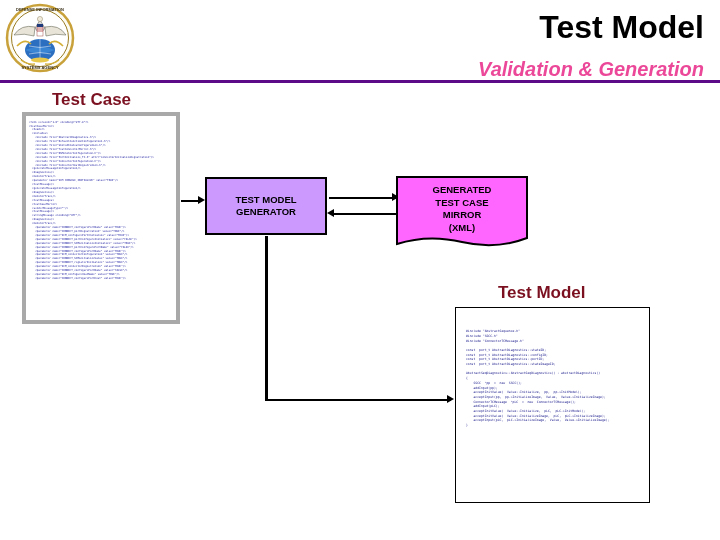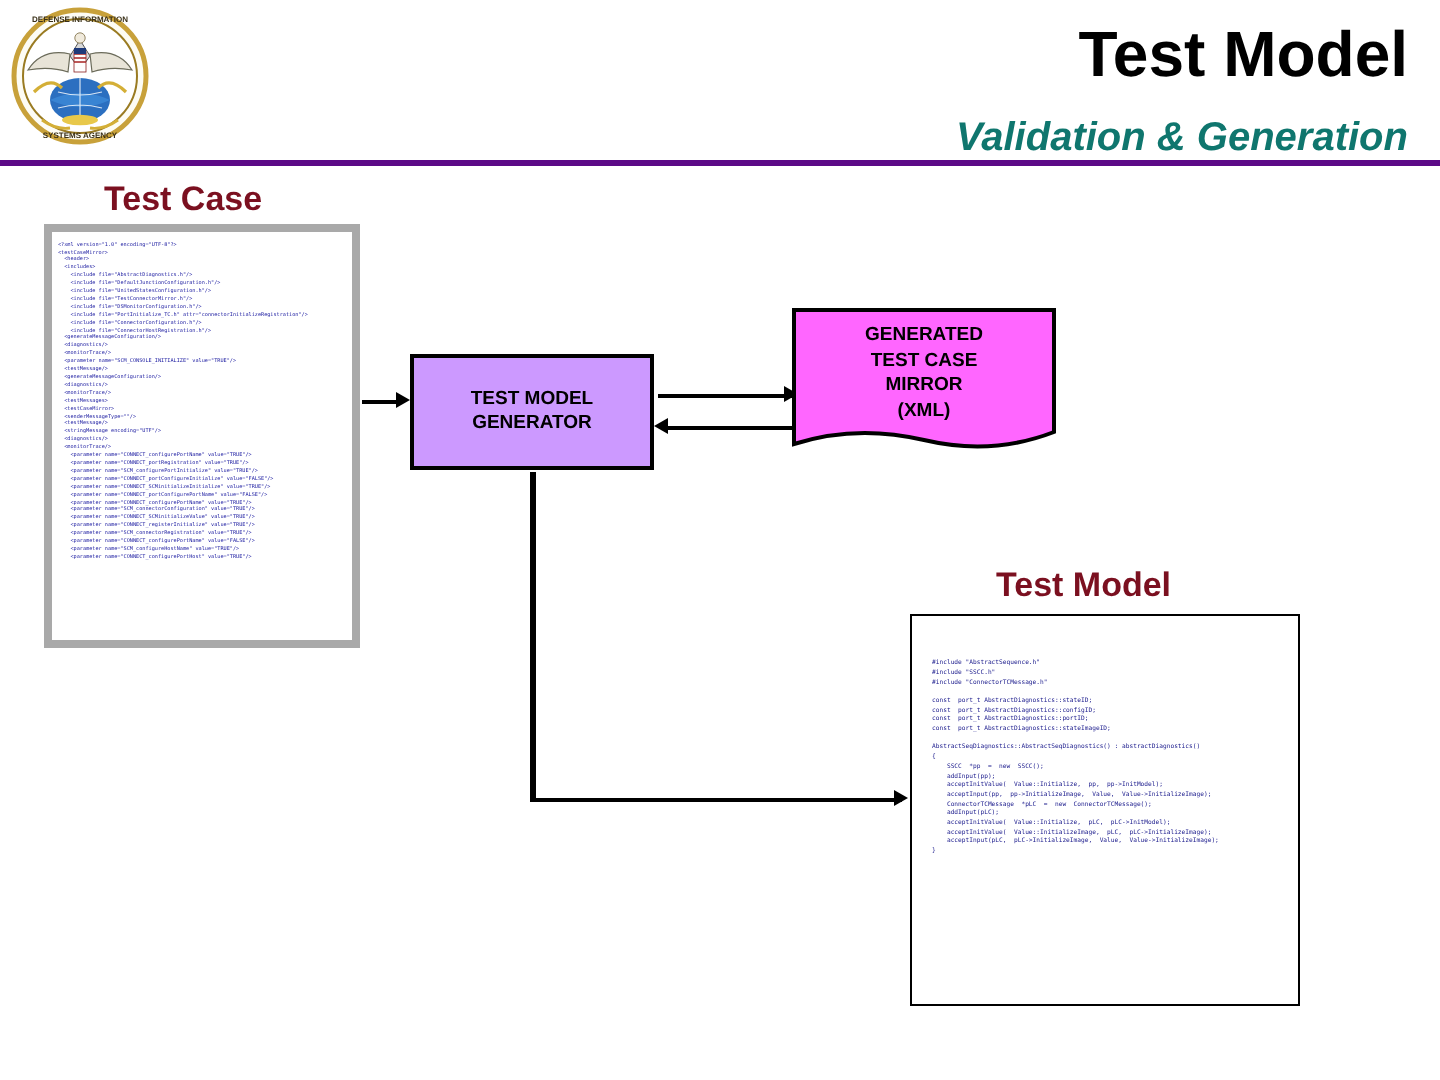--- a/index.html
+++ b/index.html
@@ -14,21 +14,21 @@
   #logo{position:absolute;left:5px;top:2px;width:70px;height:72px;}
   #divider{position:absolute;left:0;top:80px;width:720px;height:3px;background:#5c0a87;}
 
   #title-main{
     position:absolute;right:16px;top:8px;
     font-size:32px;font-weight:bold;color:#000000;
     letter-spacing:0px;line-height:38px;white-space:nowrap;
   }
   #title-sub{
     position:absolute;right:16px;top:58px;
-    font-size:20px;font-weight:bold;font-style:italic;color:#0f766e;
+    font-size:20px;font-weight:bold;font-style:italic;color:#ec4899;
     line-height:22px;white-space:nowrap;
   }
 
   
   .section-label{
     position:absolute;font-size:17px;font-weight:bold;color:#7b1020;
     white-space:nowrap;
   }
   #label-testcase{left:52px;top:90px;}
   #label-testmodel{left:498px;top:283px;}
@@ -50,21 +50,21 @@
     position:absolute;left:205px;top:177px;width:122px;height:58px;
     background:#cc99ff;border:2px solid #000000;box-sizing:border-box;
     display:flex;align-items:center;justify-content:center;
   }
   #generator-label{
     font-size:9.5px;font-weight:bold;color:#000000;text-align:center;
     line-height:12px;white-space:pre-line;
   }
 
   
-  #mirror-node{position:absolute;left:396px;top:154px;width:152px;height:78px;}
+  #mirror-node{position:absolute;left:396px;top:176px;width:152px;height:78px;}
   #mirror-label{
     position:absolute;left:0;top:8px;width:132px;
     font-size:9.5px;font-weight:bold;color:#000000;text-align:center;
     line-height:12.5px;white-space:pre-line;
   }
 
   
   #cpp-window{
     position:absolute;left:455px;top:307px;width:195px;height:196px;
     background:#ffffff;border:1.5px solid #000000;box-sizing:border-box;

